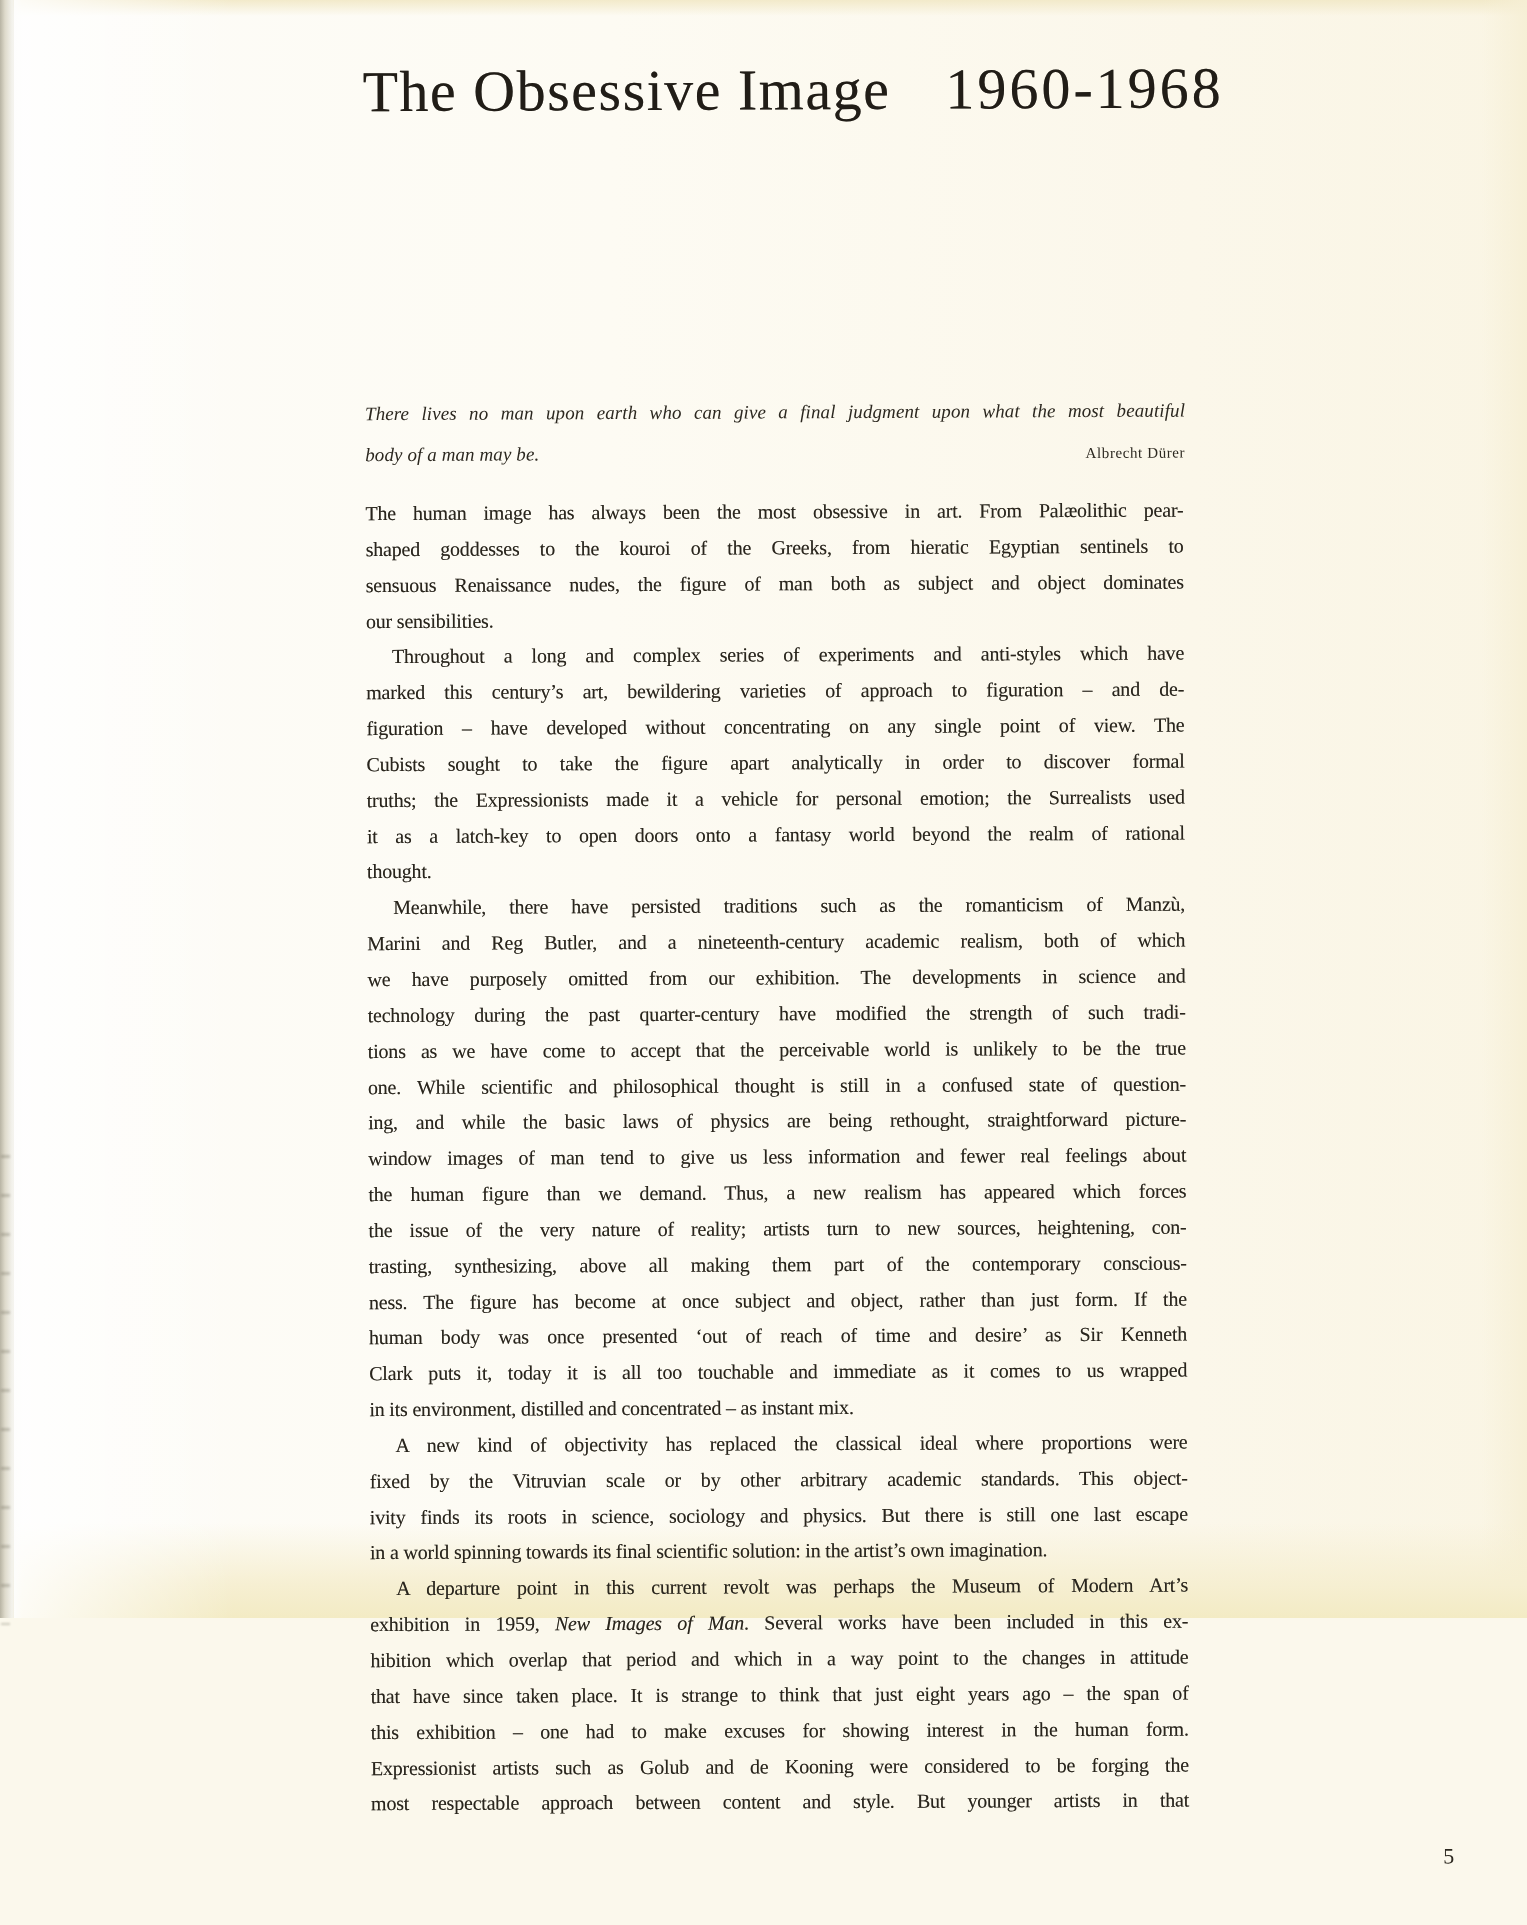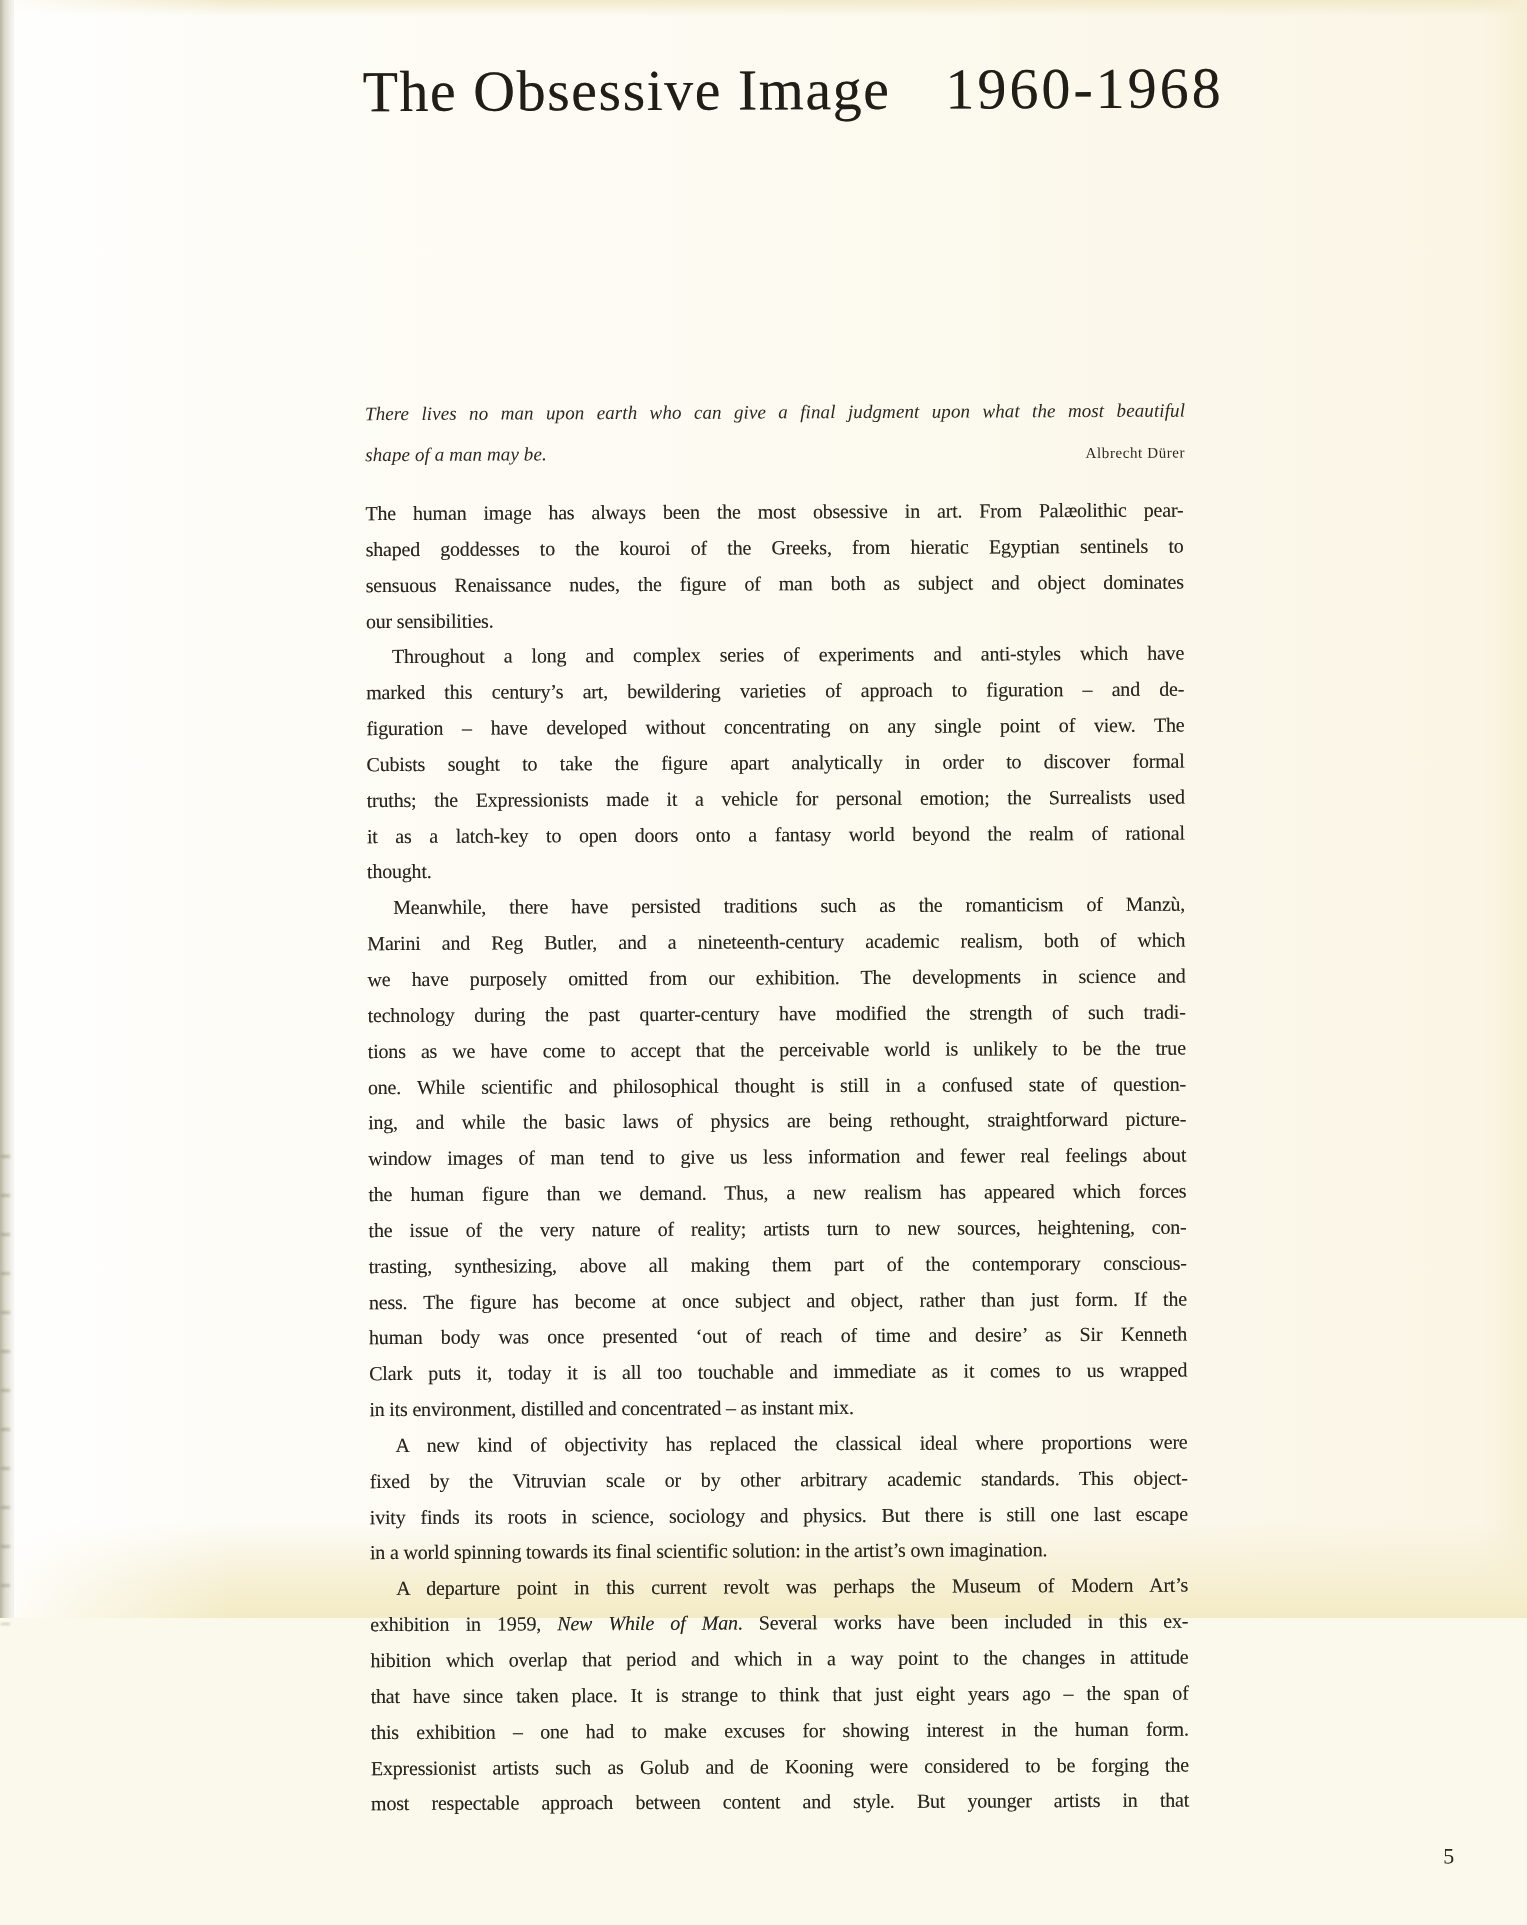--- a/index.html
+++ b/index.html
@@ -150,21 +150,21 @@
 
   <div class="sheet-content">
 
     <div class="title-row">
       <span>The Obsessive Image</span><span class="title-years">1960-1968</span>
     </div>
 
     <div class="epigraph">
       <div class="eline1">There lives no man upon earth who can give a final judgment upon what the most beautiful</div>
       <div class="eline2">
-        <span>shape of a man may be.</span>
+        <span>body of a man may be.</span>
         <span class="attribution">Albrecht Dürer</span>
       </div>
     </div>
 
     <div class="body-text" id="body-text">
         <div class="paragraph">
           <div class="line">The human image has always been the most obsessive in art. From Palæolithic pear-</div>
           <div class="line">shaped goddesses to the kouroi of the Greeks, from hieratic Egyptian sentinels to</div>
           <div class="line">sensuous Renaissance nudes, the figure of man both as subject and object dominates</div>
           <div class="line lastline">our sensibilities.</div>
@@ -196,21 +196,21 @@
           <div class="line lastline">in its environment, distilled and concentrated – as instant mix.</div>
         </div>
         <div class="paragraph">
           <div class="line indented">A new kind of objectivity has replaced the classical ideal where proportions were</div>
           <div class="line">fixed by the Vitruvian scale or by other arbitrary academic standards. This object-</div>
           <div class="line">ivity finds its roots in science, sociology and physics. But there is still one last escape</div>
           <div class="line lastline">in a world spinning towards its final scientific solution: in the artist’s own imagination.</div>
         </div>
         <div class="paragraph">
           <div class="line indented">A departure point in this current revolt was perhaps the Museum of Modern Art’s</div>
-          <div class="line">exhibition in 1959, <i>New While of Man</i>. Several works have been included in this ex-</div>
+          <div class="line">exhibition in 1959, <i>New Images of Man</i>. Several works have been included in this ex-</div>
           <div class="line">hibition which overlap that period and which in a way point to the changes in attitude</div>
           <div class="line">that have since taken place. It is strange to think that just eight years ago – the span of</div>
           <div class="line">this exhibition – one had to make excuses for showing interest in the human form.</div>
           <div class="line">Expressionist artists such as Golub and de Kooning were considered to be forging the</div>
           <div class="line">most respectable approach between content and style. But younger artists in that</div>
         </div>
       </div>
 
     <div class="page-number">5</div>
 

